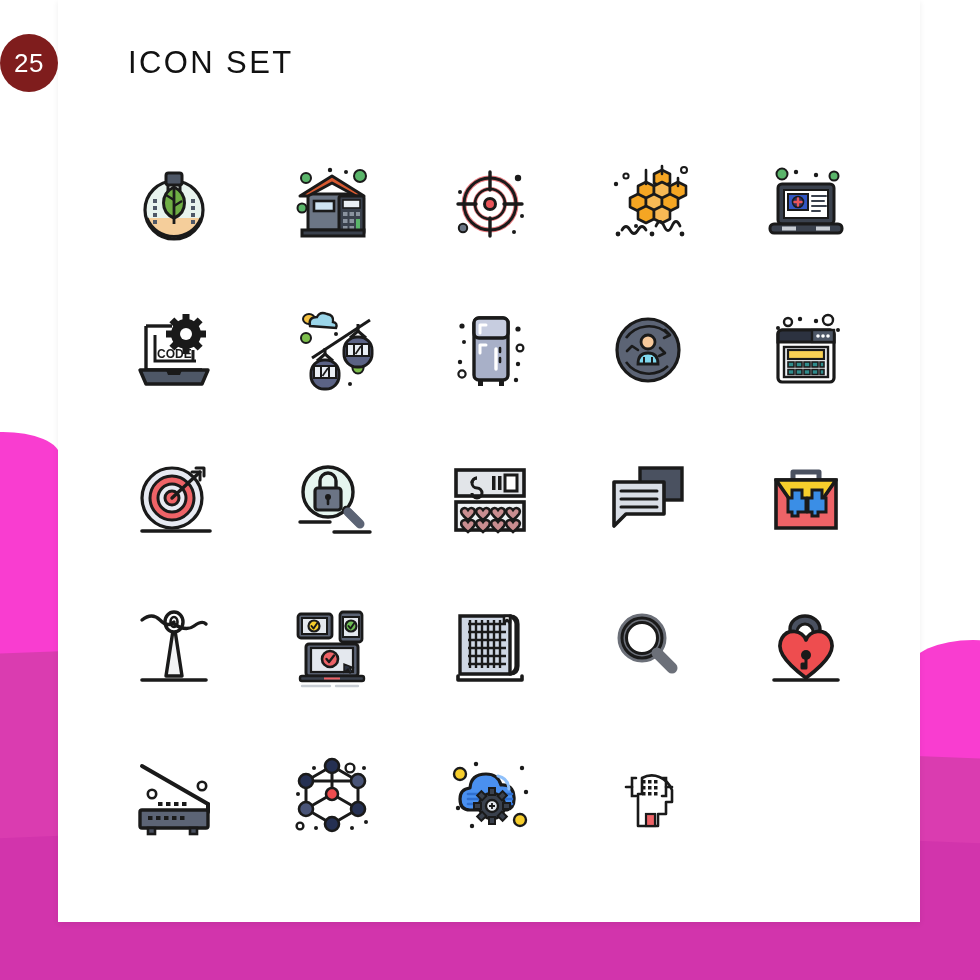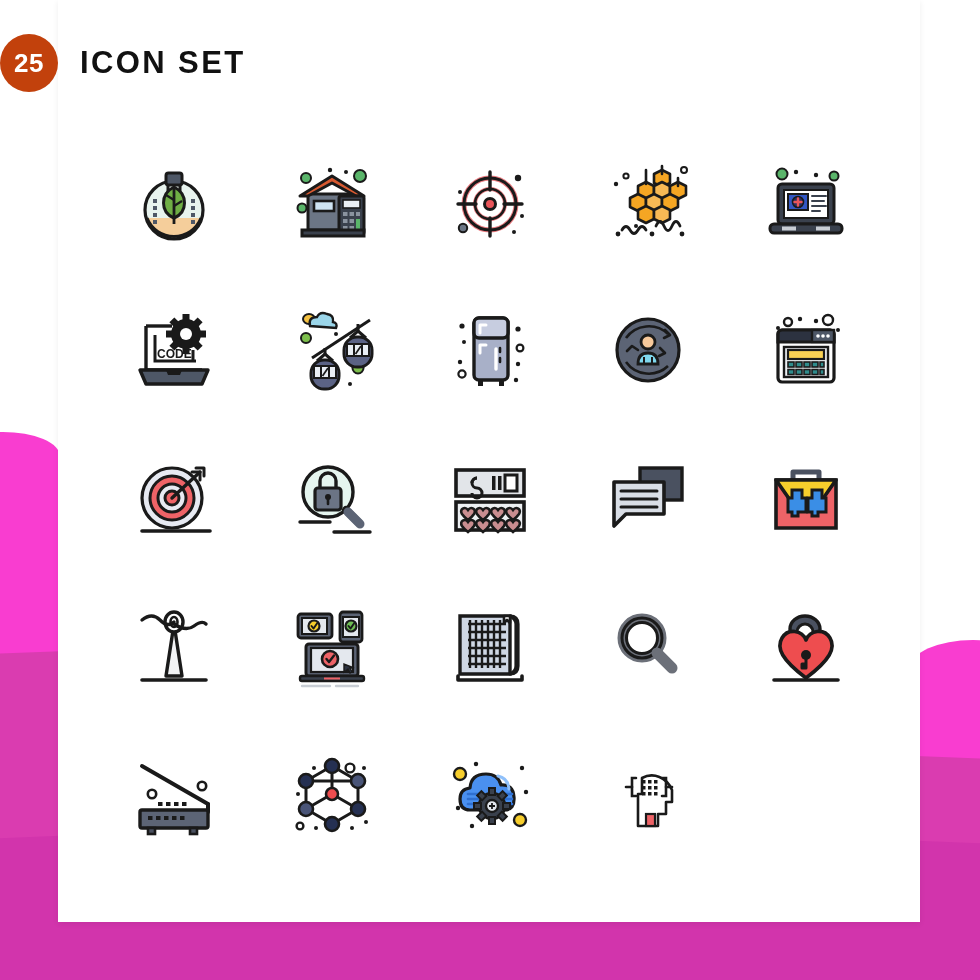--- a/index.html
+++ b/index.html
@@ -106,34 +106,35 @@
     top: 34px;
     display: flex;
     align-items: center;
     gap: 22px;
     z-index: 9;
   }
   .badge {
     width: 58px;
     height: 58px;
     border-radius: 50%;
-    background: #c2410c;
+    background: #7f1d1d;
     color: #ffffff;
     display: flex;
     align-items: center;
     justify-content: center;
     font-size: 26px;
-    font-weight: bold;
+    font-weight: normal;
     letter-spacing: 0.5px;
   }
   .title {
     font-size: 31px;
-    font-weight: bold;
+    font-weight: normal;
     color: #111111;
     letter-spacing: 2.4px;
+    margin-left: 48px;
   }
 
   
   .grid {
     position: absolute;
     left: 95px;
     top: 128px;
     width: 790px;
     display: grid;
     grid-template-columns: repeat(5, 1fr);

